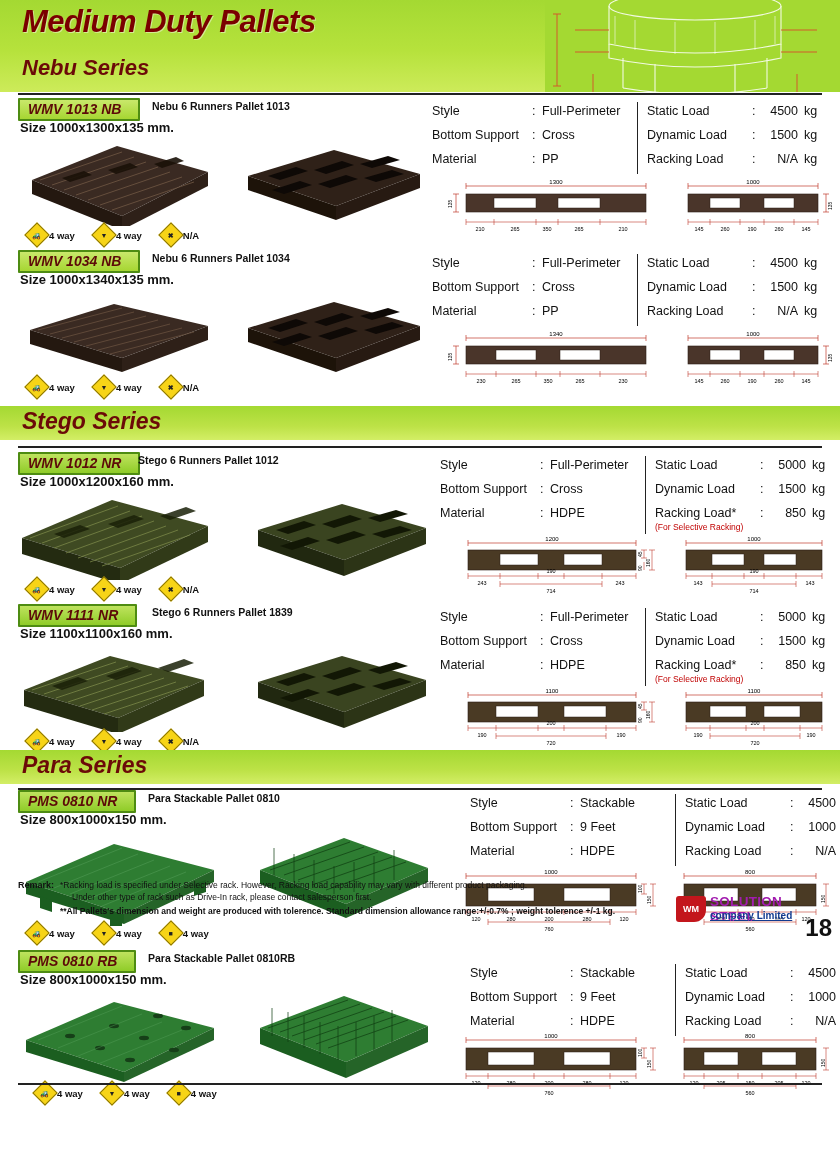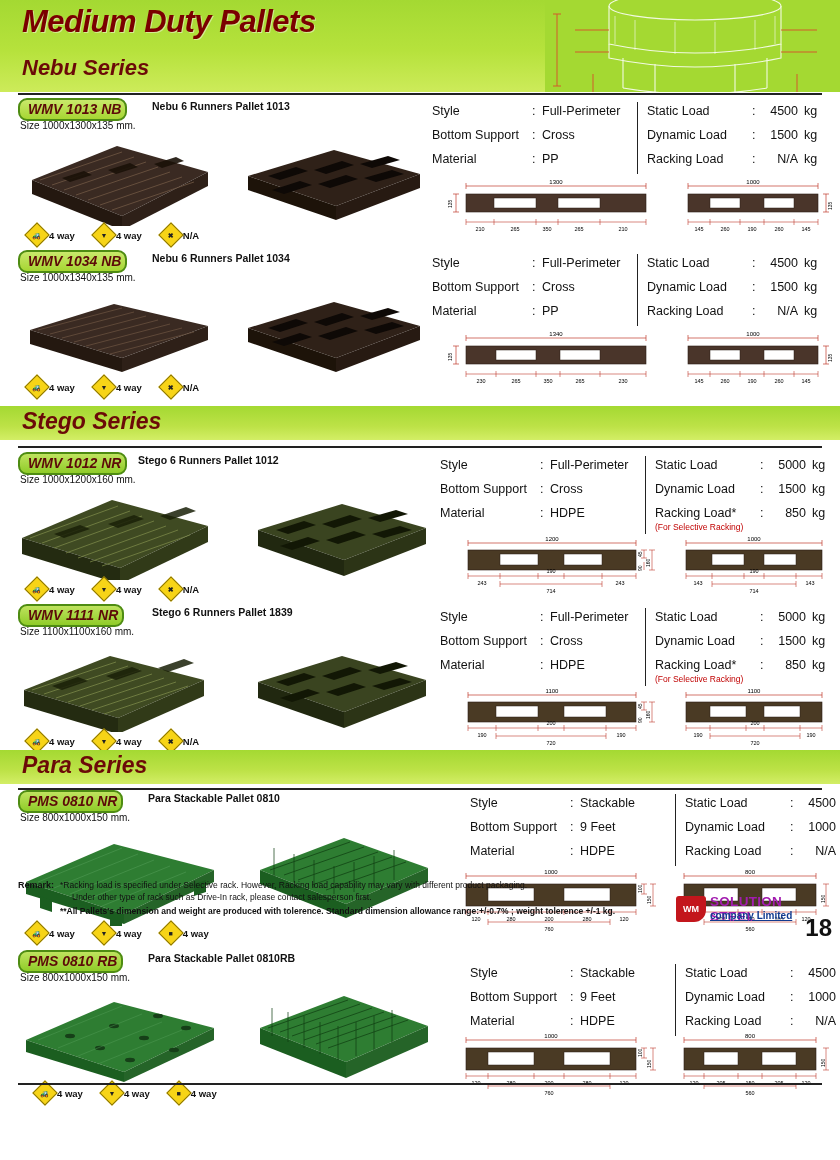--- a/index.html
+++ b/index.html
@@ -43,33 +43,33 @@
   .series-band .label {
     position:absolute; left:22px; top:2px;
     font-size:23px; font-weight:bold; font-style:italic; color:#6b0a08;
   }
   .hr-dark { position:absolute; left:18px; width:804px; height:2px; background:#222; }
 
   
   .prod { position:absolute; left:0; width:840px; }
   .code-badge {
     position:absolute; left:18px; top:0;
-    border:2px solid #4e8c12; border-radius:9px;
+    border:2px solid #4e8c12; border-radius:1px;
     background: linear-gradient(to bottom,#c9e86b,#a6d632);
-    padding:1px 4px 2px 8px;
+    padding:1px 17px 2px 8px;
     font-size:14px; font-weight:bold; font-style:italic; color:#5c0a08;
   }
   .code-badge.green-dark {
     background: linear-gradient(to bottom,#bfe35e,#8fcc28);
   }
   .prod-name {
     position:absolute; top:2px; font-size:10.5px; font-weight:bold; color:#111;
   }
   .prod-size {
-    position:absolute; left:20px; top:22px; font-size:10px; font-weight:normal; color:#111;
+    position:absolute; left:20px; top:22px; font-size:13px; font-weight:bold; color:#111;
   }
 
   
   .photo { position:absolute; border-radius:2px; }
 
   
   .ways { position:absolute; display:flex; align-items:center; gap:20px; }
   .way { display:flex; align-items:center; gap:3px; }
   .way .diamond {
     width:18px;height:18px;

